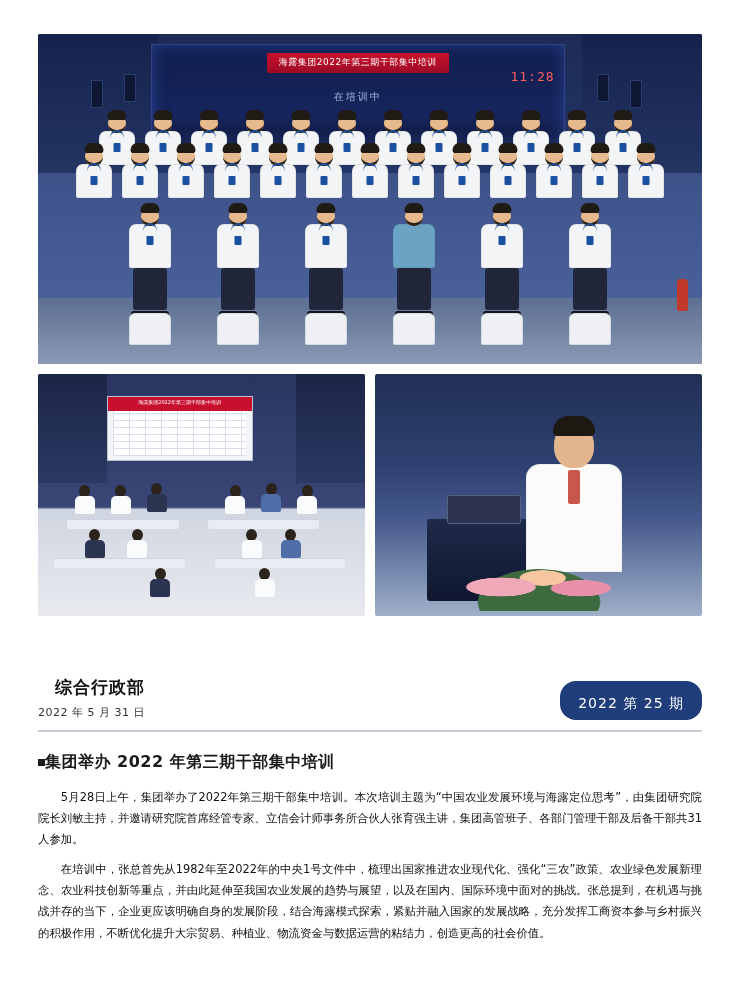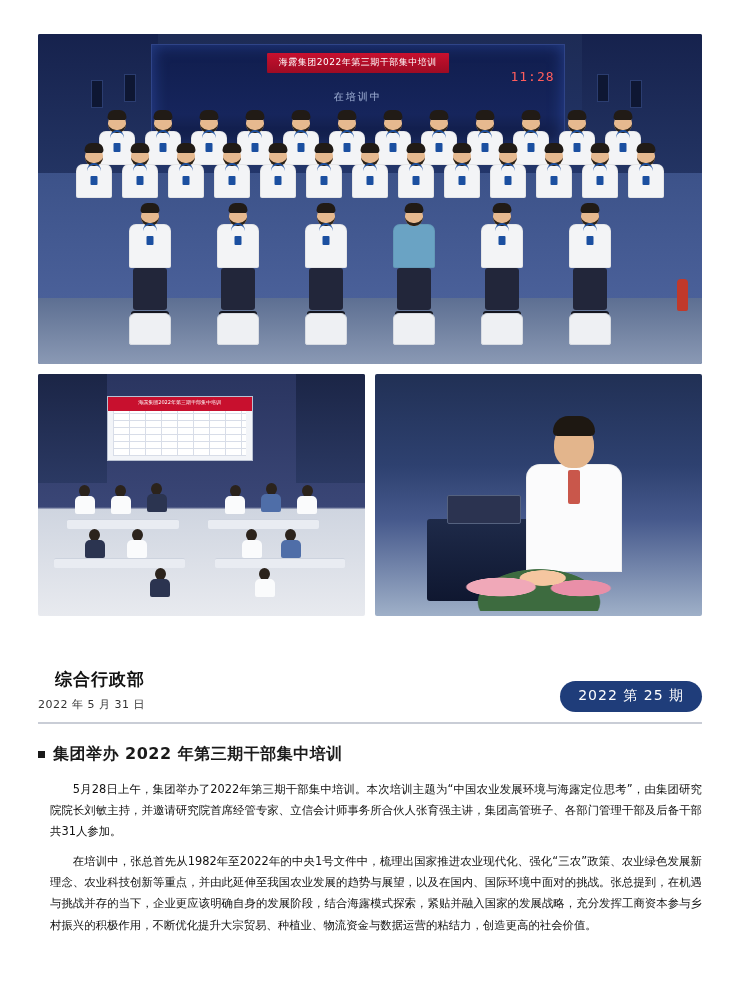--- a/index.html
+++ b/index.html
@@ -360,57 +360,57 @@
   .date {
     font-size: 11px;
     color: #333;
     margin-top: 6px;
     letter-spacing: .5px;
   }
   .issue {
     background: #1f3d7a;
     color: #fff;
     font-size: 14px;
-    padding: 6px 18px 7px;
+    padding: 14px 18px 7px;
     border-radius: 16px;
     letter-spacing: 1px;
     white-space: nowrap;
     margin-top: 43px;
   }
   .hr {
     margin-top: 10px;
     width: 664px;
     height: 2px;
     background: #c9cdd6;
   }
 
   
   .headline {
     display: flex;
     align-items: center;
-    gap: 8px;
+    gap: 0;
     margin-top: 20px;
   }
   .sq {
     width: 7px;
     height: 7px;
     background: #1a1a1a;
     display: inline-block;
   }
   .headline-text {
     font-size: 16px;
     font-weight: bold;
     letter-spacing: .5px;
   }
   .body-text {
     margin-top: 14px;
     width: 664px;
   }
   .body-text p {
-    margin: 0 0 9px 12px;
+    margin: 0 0 9px 0;
     font-size: 11.4px;
     line-height: 1.85;
     text-align: justify;
     text-indent: 2em;
     color: #111;
   }
 </style>
 </head>
 <body>
 

